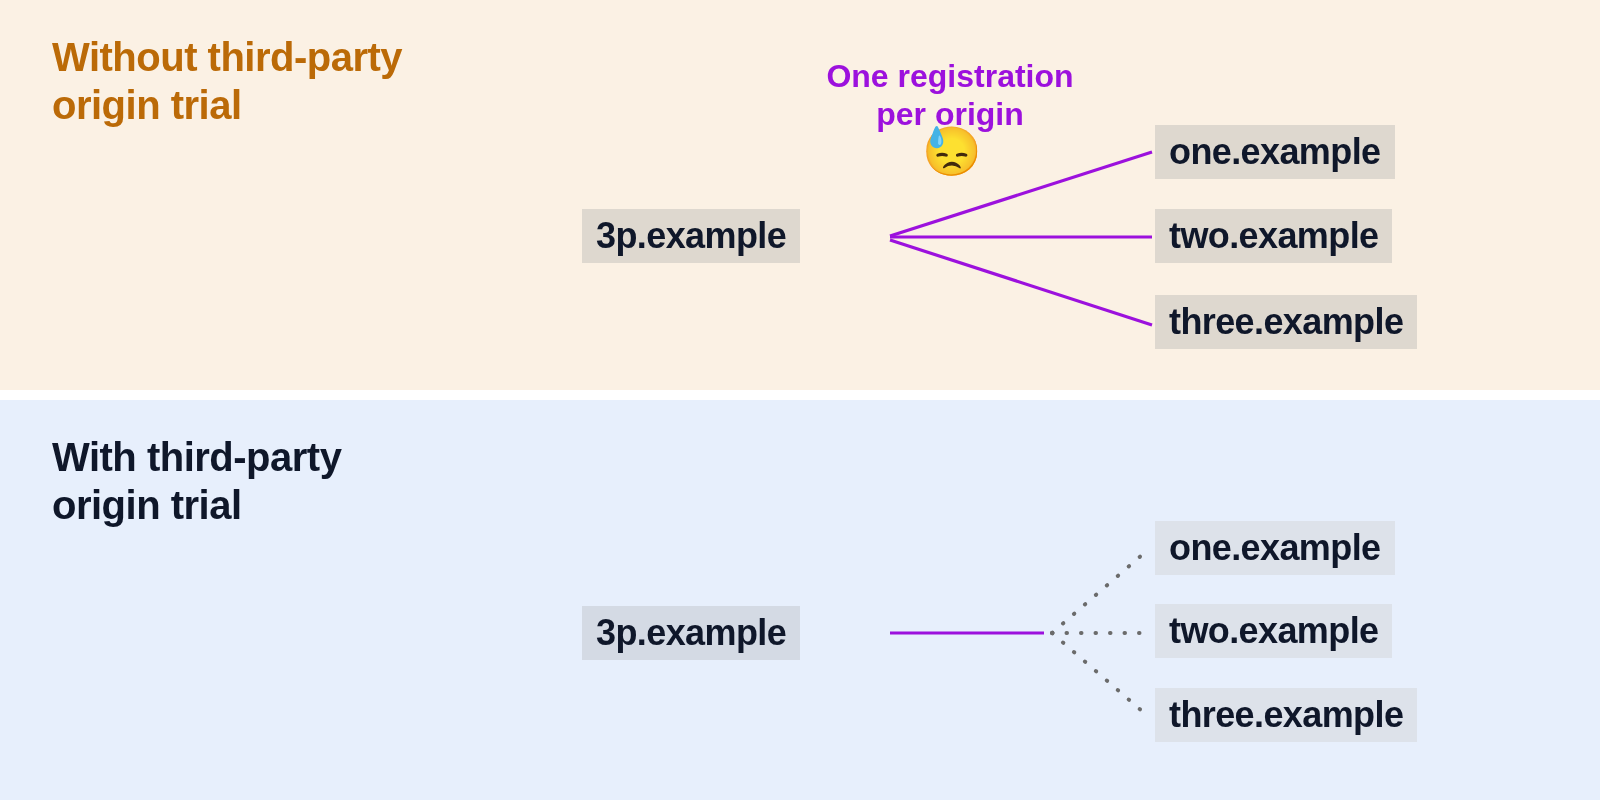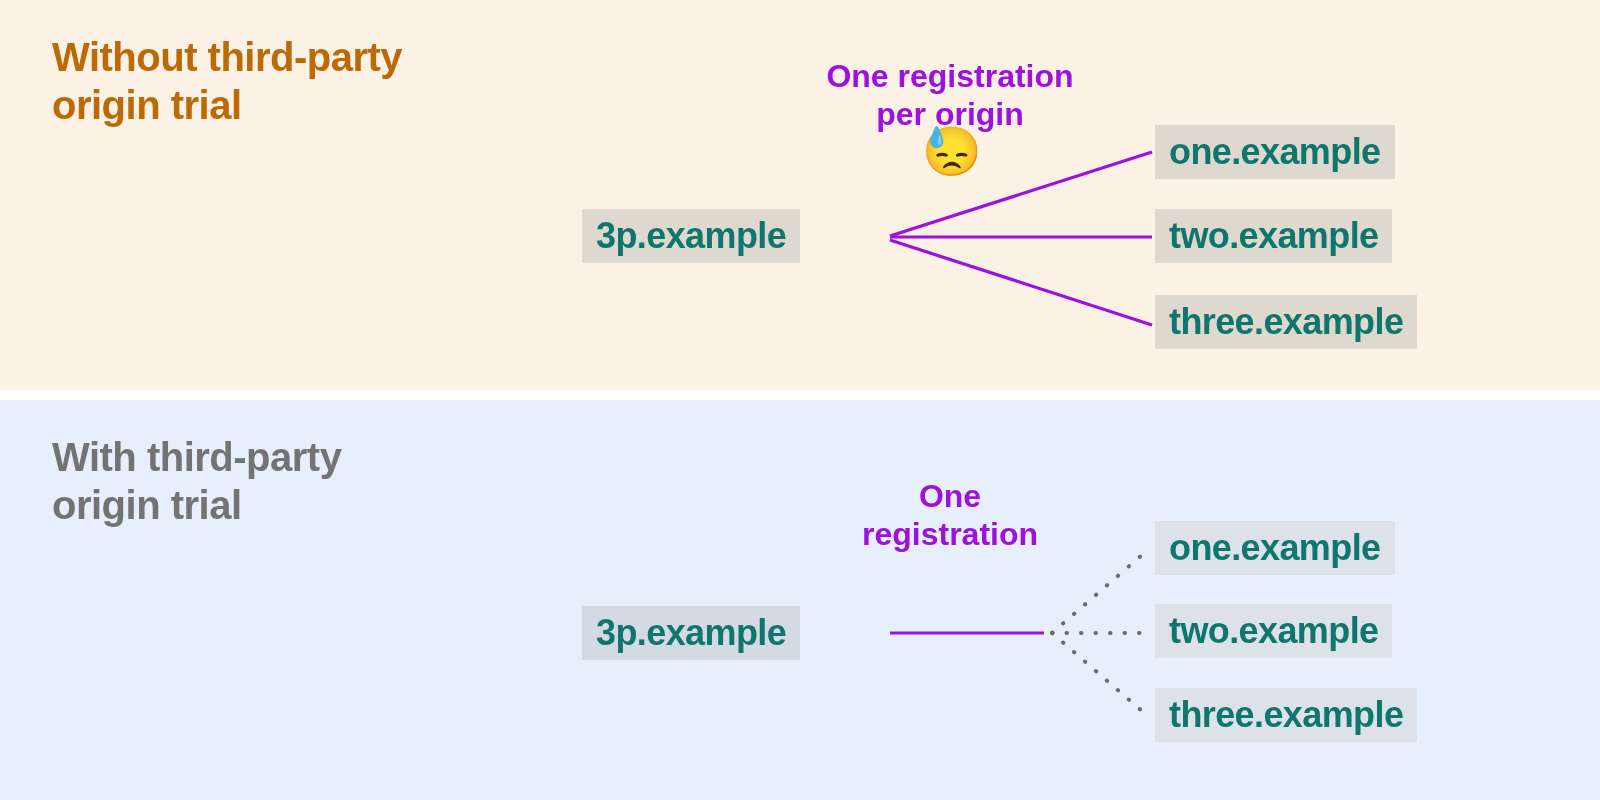--- a/index.html
+++ b/index.html
@@ -45,21 +45,21 @@
     line-height: 1.2;
     letter-spacing: -0.5px;
     white-space: pre-line;
   }
   .panel--without .panel-title {
     top: 33px;
     color: #bb6a07;
   }
   .panel--with .panel-title {
     top: 33px;
-    color: #737373;
+    color: #0f172a;
   }
 
   
   .annotation {
     position: absolute;
     color: #9c11dd;
     font-size: 32px;
     font-weight: bold;
     line-height: 1.18;
     text-align: center;
@@ -78,21 +78,21 @@
   }
   .emoji--sweat { left: 922px; top: 128px; }
 
   
   .chip {
     position: absolute;
     display: flex;
     align-items: center;
     font-size: 36px;
     font-weight: bold;
-    color: #0f766e;
+    color: #0f172a;
     letter-spacing: -0.6px;
     padding: 20px 14px;
     white-space: nowrap;
   }
   .chip--warm { background: #ded8cf; }
   .chip--cool { background: #d4dae4; }
   .chip--cool-light { background: #dde2ea; }
 
   
   .chip-src-top    { left: 582px;  top: 209px; height: 54px; }
@@ -141,22 +141,20 @@
   <div class="chip chip--warm chip-src-top">3p.example</div>
   <div class="chip chip--warm chip-one-top">one.example</div>
   <div class="chip chip--warm chip-two-top">two.example</div>
   <div class="chip chip--warm chip-three-top">three.example</div>
 
   <div class="panel panel--with">
 
     <div class="panel-title">With third-party
 origin trial</div>
 
-    <div class="annotation ann--with">One
-registration</div>
 
   </div>
 
   <svg class="wires" viewBox="0 0 1600 800" xmlns="http://www.w3.org/2000/svg">
     <line x1="890" y1="633" x2="1044" y2="633" stroke="#9c11dd" stroke-width="3"></line>
     <line x1="1052" y1="633" x2="1150" y2="548" stroke="#6b6b6b" stroke-width="4" stroke-linecap="round" stroke-dasharray="0.5 14"></line>
     <line x1="1052" y1="633" x2="1150" y2="633" stroke="#6b6b6b" stroke-width="4" stroke-linecap="round" stroke-dasharray="0.5 14"></line>
     <line x1="1052" y1="633" x2="1150" y2="718" stroke="#6b6b6b" stroke-width="4" stroke-linecap="round" stroke-dasharray="0.5 14"></line>
   </svg>
 

